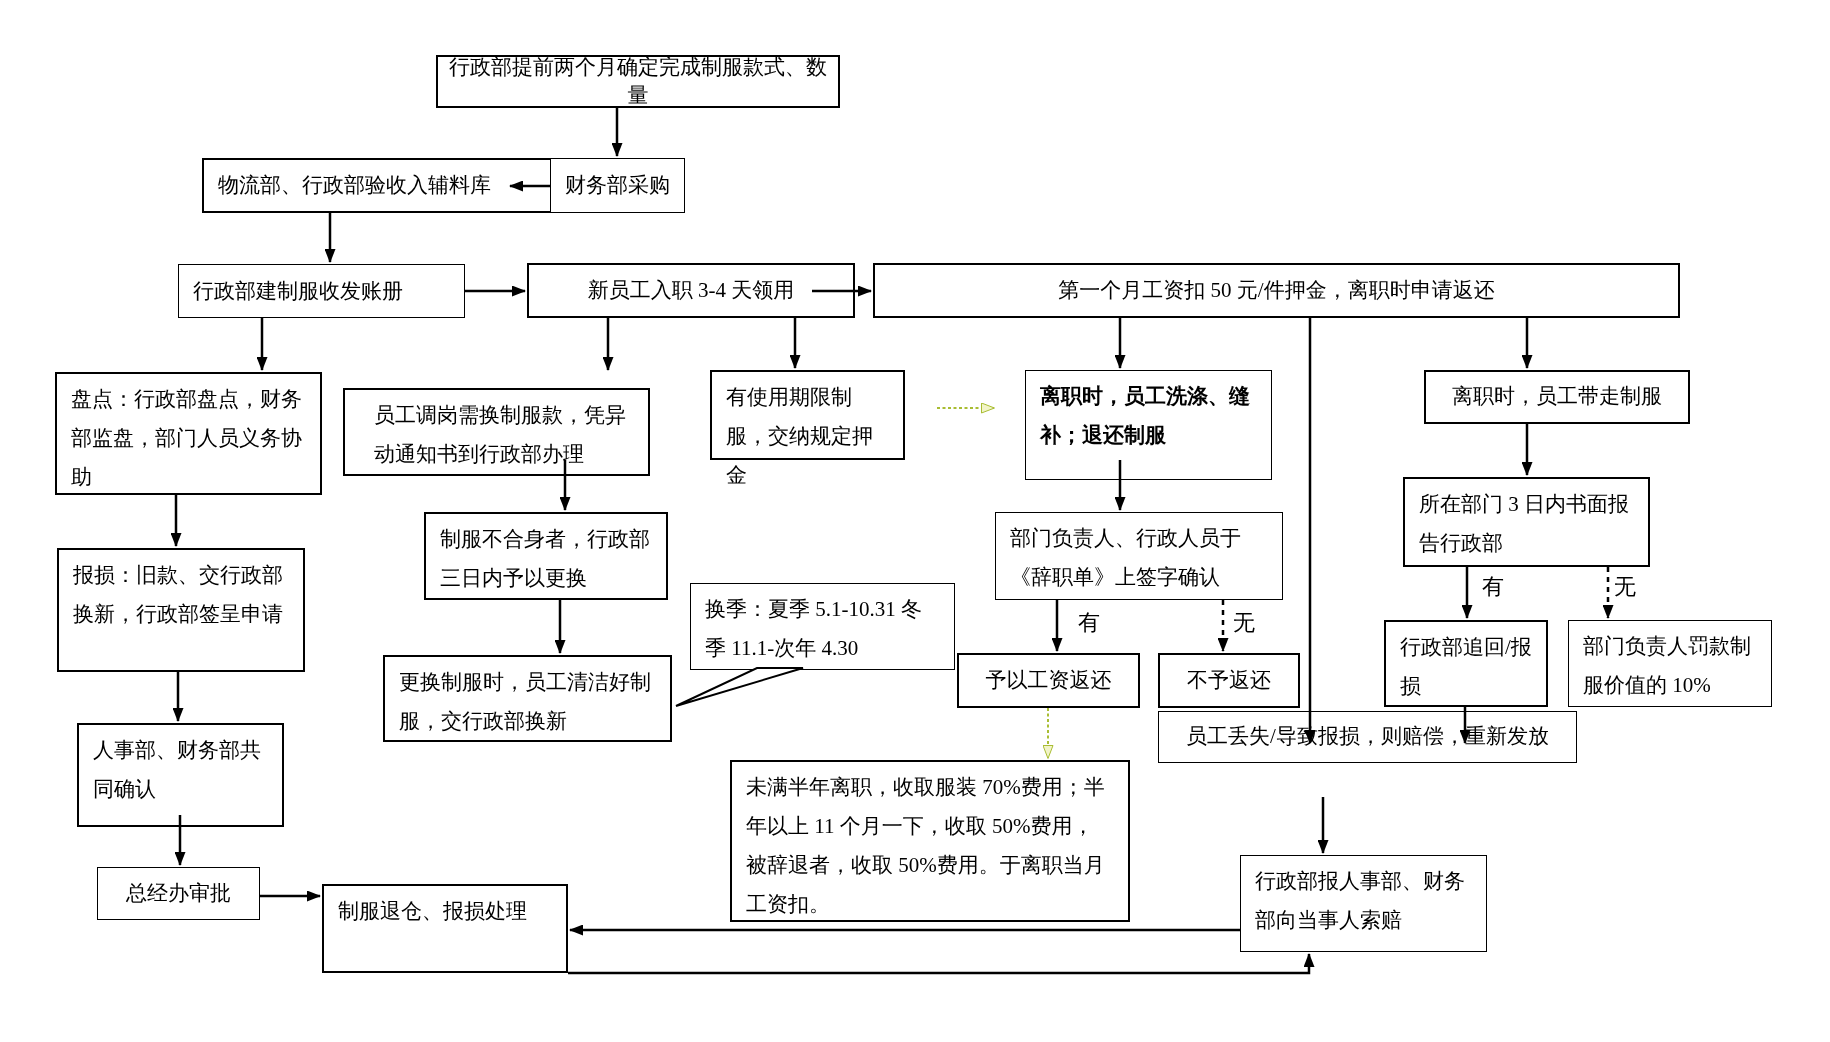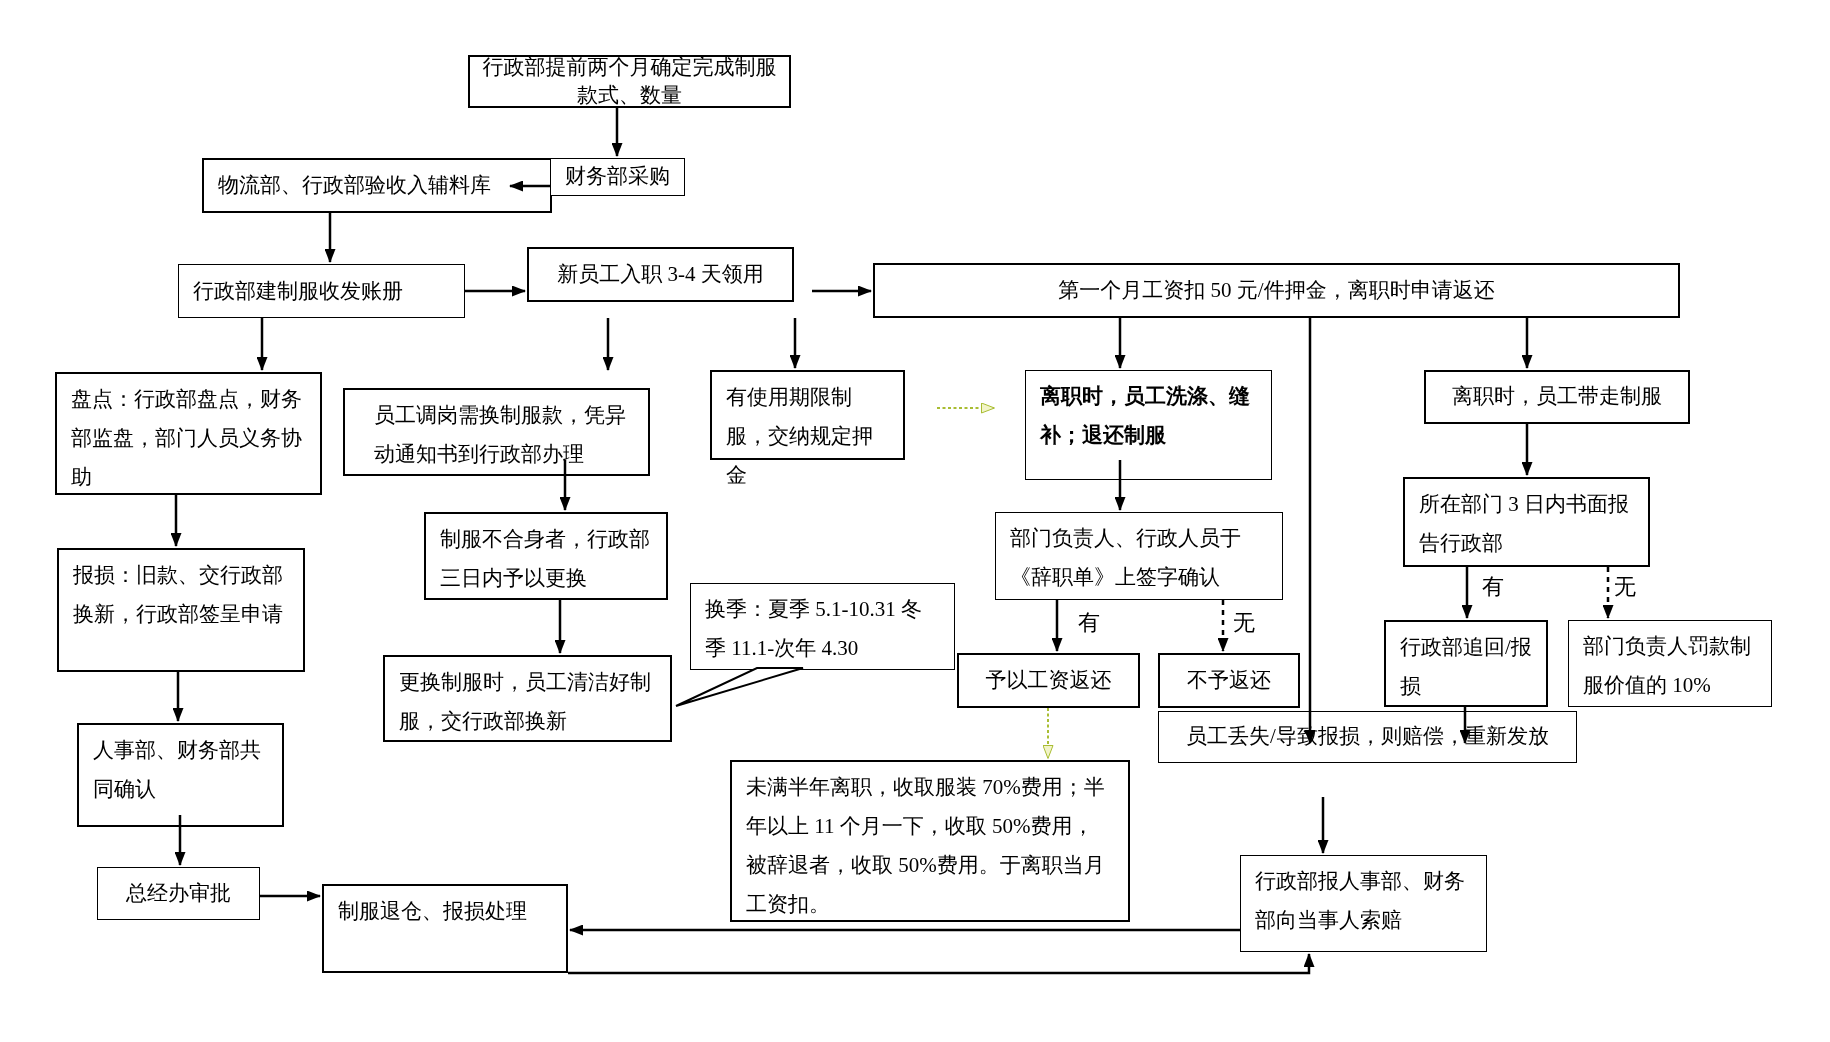--- a/index.html
+++ b/index.html
@@ -12,27 +12,27 @@
   .node.c{align-items:center;justify-content:center;text-align:center;padding:2px 8px;line-height:1.3;}
   .node.b1{border-width:1px;}
   .edge-label{position:absolute;z-index:12;font-size:22px;line-height:1;background:transparent;}
   svg.wires{position:absolute;left:0;top:0;z-index:20;pointer-events:none;}
 </style>
 </head>
 <body>
 
 <div class="stage">
 
-  <div class="node c" style="left:436px;top:55px;width:323px;height:53px;margin-left:32px;">行政部提前两个月确定完成制服款式、数量</div>
+  <div class="node c" style="left:436px;top:55px;width:404px;height:53px;">行政部提前两个月确定完成制服款式、数量</div>
 
   <div class="node" style="left:158px;top:158px;width:350px;height:55px;align-items:center;margin-left:44px;">物流部、行政部验收入辅料库</div>
-  <div class="node c b1" style="left:550px;top:158px;width:135px;height:38px;">财务部采购</div>
+  <div class="node c b1" style="left:550px;top:158px;width:135px;height:55px;">财务部采购</div>
 
   <div class="node b1" style="left:178px;top:264px;width:287px;height:54px;align-items:center;">行政部建制服收发账册</div>
-  <div class="node c" style="left:527px;top:247px;width:267px;height:55px;">新员工入职 3-4 天领用</div>
+  <div class="node c" style="left:527px;top:263px;width:328px;height:55px;">新员工入职 3-4 天领用</div>
   <div class="node c" style="left:873px;top:263px;width:807px;height:55px;">第一个月工资扣 50 元/件押金，离职时申请返还</div>
 
   <div class="node" style="left:55px;top:372px;width:267px;height:123px;">盘点：行政部盘点，财务部监盘，部门人员义务协助</div>
   <div class="node" style="left:57px;top:548px;width:248px;height:124px;">报损：旧款、交行政部换新，行政部签呈申请</div>
   <div class="node" style="left:77px;top:723px;width:207px;height:104px;">人事部、财务部共同确认</div>
   <div class="node c b1" style="left:97px;top:867px;width:163px;height:53px;">总经办审批</div>
   <div class="node" style="left:322px;top:884px;width:246px;height:89px;">制服退仓、报损处理</div>
 
   <div class="node" style="left:343px;top:388px;width:307px;height:88px;padding-left:29px;">员工调岗需换制服款，凭异动通知书到行政部办理</div>
   <div class="node" style="left:424px;top:512px;width:244px;height:88px;">制服不合身者，行政部三日内予以更换</div>

